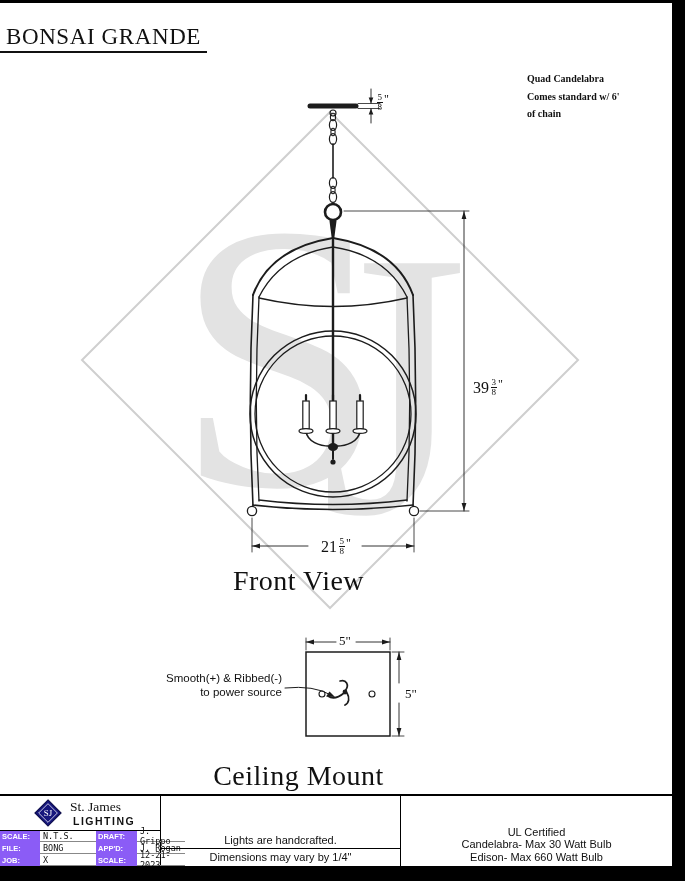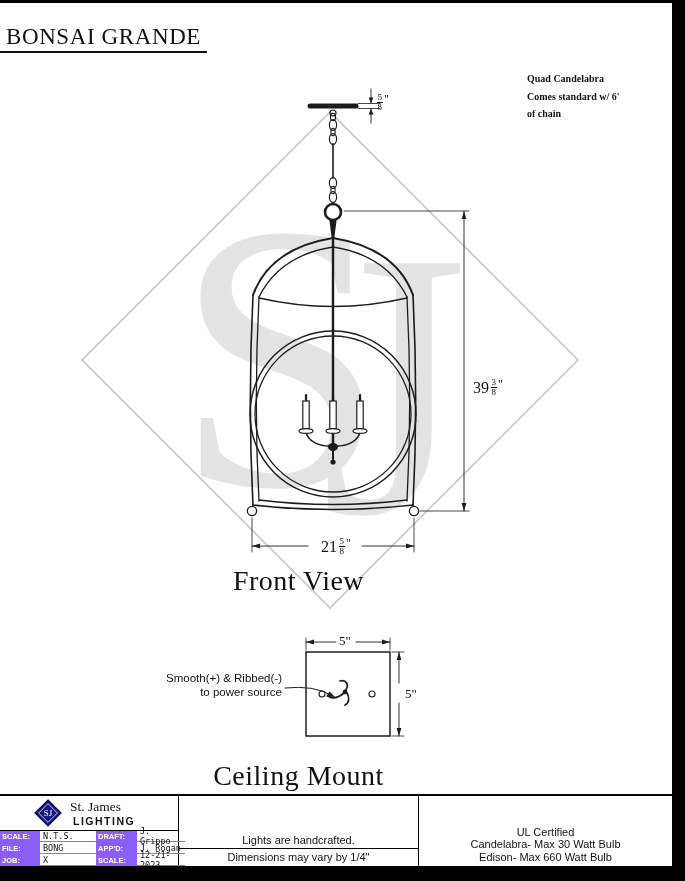--- a/index.html
+++ b/index.html
@@ -39,21 +39,21 @@
   .dim .unit  { font-size:12px; line-height:1; align-self:flex-start; margin-left:1px; }
 
   .mount-dim { font-size:13px; }
   .mount-note { left:140px; top:671px; width:142px; text-align:right;
                 font-family:"Liberation Sans", sans-serif; font-size:11.5px; line-height:14px; }
 
   
   .titleblock { top:794px; left:0; width:672px; height:72px;
                 border-top:2.5px solid #000; display:flex;
                 font-family:"Liberation Sans", sans-serif; background:#fff; }
-  .tb-left  { width:179px; border-right:1.5px solid #000; display:flex; flex-direction:column; }
+  .tb-left  { width:161px; border-right:1.5px solid #000; display:flex; flex-direction:column; }
   .tb-brand { height:35px; border-bottom:1.5px solid #000; display:flex; align-items:center;
               padding-left:34px; gap:8px; }
   .tb-company  { font-family:"Liberation Serif", serif; font-size:13.5px; }
   .tb-division { font-size:10.5px; font-weight:bold; letter-spacing:1.5px; margin-left:3px;
                  font-family:"Liberation Sans", sans-serif; }
   .tb-fields { flex:1; display:grid; grid-template-columns:40px 56px 41px 48px; grid-auto-rows:11.8px; }
   .f-label { background:#8b5cf6; color:#fff; font-size:7.5px; font-weight:bold;
              display:flex; align-items:center; padding-left:2px; }
   .f-value { font-family:"DejaVu Sans Mono", monospace; font-size:8.5px;
              display:flex; align-items:center; padding-left:3px; border-bottom:0.5px solid #888; }

